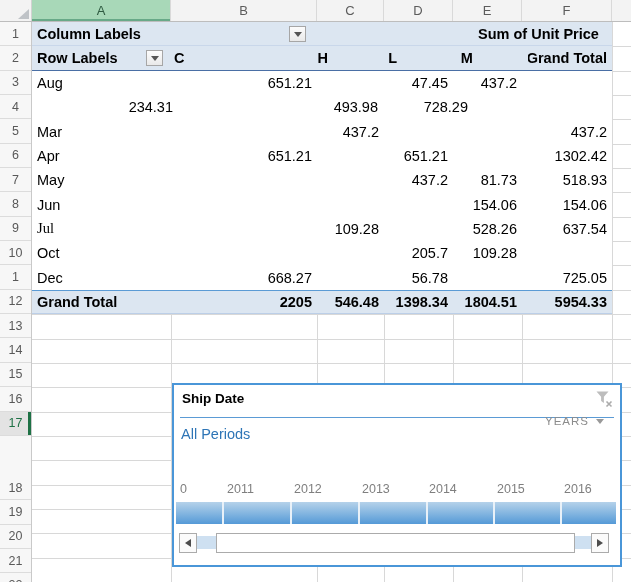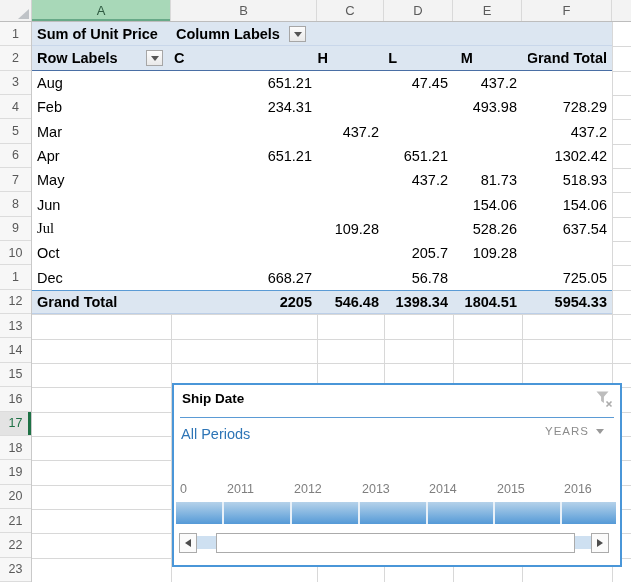--- a/index.html
+++ b/index.html
@@ -50,21 +50,21 @@
             border-top:5px solid #555; }
 
   
   .slicer { position:absolute; left:172px; top:383px; width:450px; height:184px;
             background:#fff; border:2px solid var(--timeline-border,#4A96D8); z-index:10; }
   .sl-title { position:absolute; left:8px; top:6px; font-size:13.5px; font-weight:bold; color:#000; }
   .sl-clear { position:absolute; right:6px; top:4px; width:20px; height:20px; cursor:pointer; }
   .sl-divider { position:absolute; left:6px; right:6px; top:32px; height:1px; background:#5B9BD5; }
   .sl-selection { position:absolute; left:7px; top:41px; font-size:14.5px;
                   color:var(--timeline-link-blue,#2E75B6); }
-  .sl-level { position:absolute; right:16px; top:40px; font-size:11.5px; color:#8C8C8C;
+  .sl-level { position:absolute; right:16px; top:30px; font-size:11.5px; color:#8C8C8C;
               letter-spacing:1px; display:flex; align-items:center; gap:7px; cursor:pointer; }
   .sl-level .dd-tri { border-top-color:#999; }
   .sl-years { position:absolute; left:0; top:97px; width:100%; height:16px; }
   .sl-year { position:absolute; top:0; font-size:12.5px; color:#7F7F7F; }
   .sl-band { position:absolute; left:2px; top:117px; width:440px; height:22px;
              background:linear-gradient(var(--band-top,#B5D2EA), var(--band-bottom,#559AD7)); }
   .sl-band-div { position:absolute; top:0; bottom:0; width:2px; background:#E9F1F8; }
   .sl-scroll { position:absolute; left:0; top:148px; width:446px; height:20px; }
   .sc-btn { position:absolute; top:0; width:18px; height:20px; background:#FBFBFB;
             border:1px solid #ABABAB; display:flex; align-items:center; justify-content:center; cursor:pointer; }
@@ -105,21 +105,21 @@
       <div class="gut-cell" style="height: 24.348px;">8</div>
       <div class="gut-cell" style="height: 24.348px;">9</div>
       <div class="gut-cell" style="height: 24.348px;">10</div>
       <div class="gut-cell" style="height: 24.348px;">1</div>
       <div class="gut-cell" style="height: 24.348px;">12</div>
       <div class="gut-cell" style="height: 24.348px;">13</div>
       <div class="gut-cell" style="height: 24.348px;">14</div>
       <div class="gut-cell" style="height: 24.348px;">15</div>
       <div class="gut-cell" style="height: 24.348px;">16</div>
       <div class="gut-cell selected" style="height: 24.348px;">17</div>
-      <div class="gut-cell" style="height: 24.348px;">18</div>
+      <div class="gut-cell" style="height: 24.348px; margin-top: 40px;">18</div>
       <div class="gut-cell" style="height: 24.348px;">19</div>
       <div class="gut-cell" style="height: 24.348px;">20</div>
       <div class="gut-cell" style="height: 24.348px;">21</div>
       <div class="gut-cell" style="height: 24.348px;">22</div>
       <div class="gut-cell" style="height: 24.348px;">23</div>
     </div>
 
   <div class="grid-area">
     <div id="gridlines">
         <div class="v-line" style="left: 139px;"></div>
@@ -147,42 +147,41 @@
         <div class="h-line" style="top: 413.916px;"></div>
         <div class="h-line" style="top: 438.264px;"></div>
         <div class="h-line" style="top: 462.612px;"></div>
         <div class="h-line" style="top: 486.96px;"></div>
         <div class="h-line" style="top: 511.308px;"></div>
         <div class="h-line" style="top: 535.656px;"></div>
       </div>
 
     <div class="pivot">
       <div class="p-row fill r1">
+        <div class="p-cell bold" style="width:441px">Column Labels</div>
         <div class="p-cell bold" style="width:139px">Sum of Unit Price</div>
-        <div class="p-cell bold" style="width:441px">Column Labels</div>
       </div>
       <div class="p-row fill r2">
         <div class="p-cell bold" style="width:139px">Row Labels</div>
         <div class="p-cell bold" style="width:146px">C</div>
         <div class="p-cell bold" style="width:67px">H</div>
         <div class="p-cell bold" style="width:69px">L</div>
         <div class="p-cell bold" style="width:69px">M</div>
         <div class="p-cell bold num" style="width:90px">Grand Total</div>
       </div>
 
       <div id="pivotDataRows">
           <div class="p-row">
             <div class="p-cell" style="width: 139px;">Aug</div>
             <div class="p-cell num" style="width: 146px;">651.21</div>
             <div class="p-cell num" style="width: 67px;"></div>
             <div class="p-cell num" style="width: 69px;">47.45</div>
             <div class="p-cell num" style="width: 69px;">437.2</div>
           </div>
           <div class="p-row">
-            <div class="p-cell" style="width: 139px;">Feb</div>
             <div class="p-cell num" style="width: 146px;">234.31</div>
             <div class="p-cell num" style="width: 67px;"></div>
             <div class="p-cell num" style="width: 69px;"></div>
             <div class="p-cell num" style="width: 69px;">493.98</div>
             <div class="p-cell num" style="width: 90px;">728.29</div>
           </div>
           <div class="p-row">
             <div class="p-cell" style="width: 139px;">Mar</div>
             <div class="p-cell num" style="width: 146px;"></div>
             <div class="p-cell num" style="width: 67px;">437.2</div>

